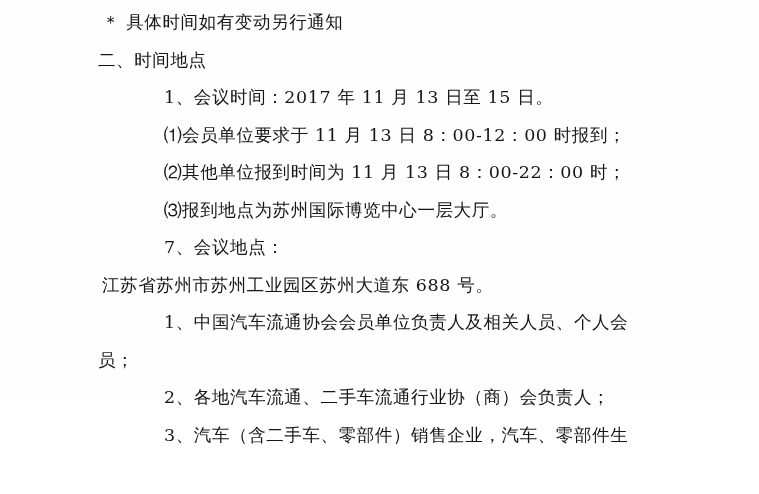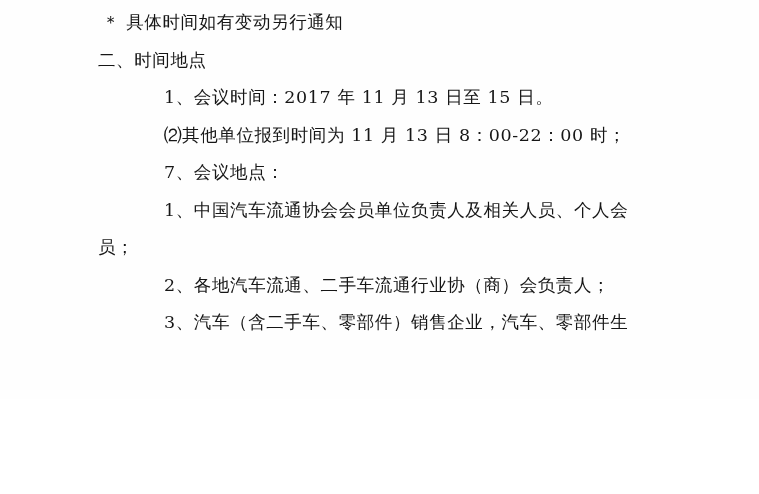--- a/index.html
+++ b/index.html
@@ -37,20 +37,23 @@
   .indent-2 { margin-left: 76px; }
 </style>
 </head>
 <body>
 
 <div class="page">
 
   <div class="line l-0 indent-1">＊ 具体时间如有变动另行通知</div>
   <div class="line l-gap indent-0">二、时间地点</div>
   <div class="line l-gap indent-2">1、会议时间：2017 年 11 月 13 日至 15 日。</div>
+  <div class="line l-gap indent-2">⑴会员单位要求于 11 月 13 日 8：00-12：00 时报到；</div>
   <div class="line l-gap indent-2">⑵其他单位报到时间为 11 月 13 日 8：00-22：00 时；</div>
+  <div class="line l-gap indent-2">⑶报到地点为苏州国际博览中心一层大厅。</div>
   <div class="line l-gap indent-2">7、会议地点：</div>
+  <div class="line l-gap indent-1">江苏省苏州市苏州工业园区苏州大道东 688 号。</div>
   <div class="line l-gap indent-2">1、中国汽车流通协会会员单位负责人及相关人员、个人会</div>
   <div class="line l-gap indent-0">员；</div>
   <div class="line l-gap indent-2">2、各地汽车流通、二手车流通行业协（商）会负责人；</div>
   <div class="line l-gap indent-2">3、汽车（含二手车、零部件）销售企业，汽车、零部件生</div>
 
 </div>
 
 </body></html>

